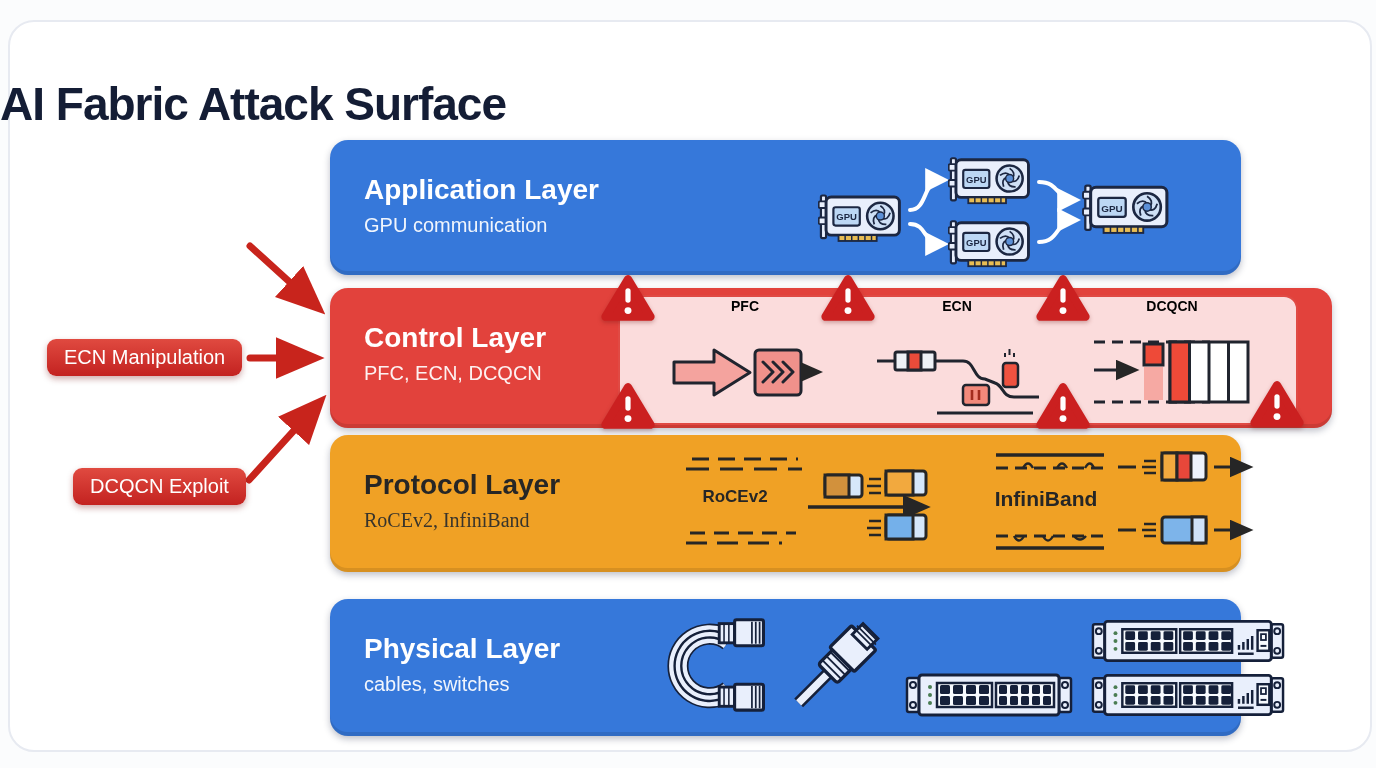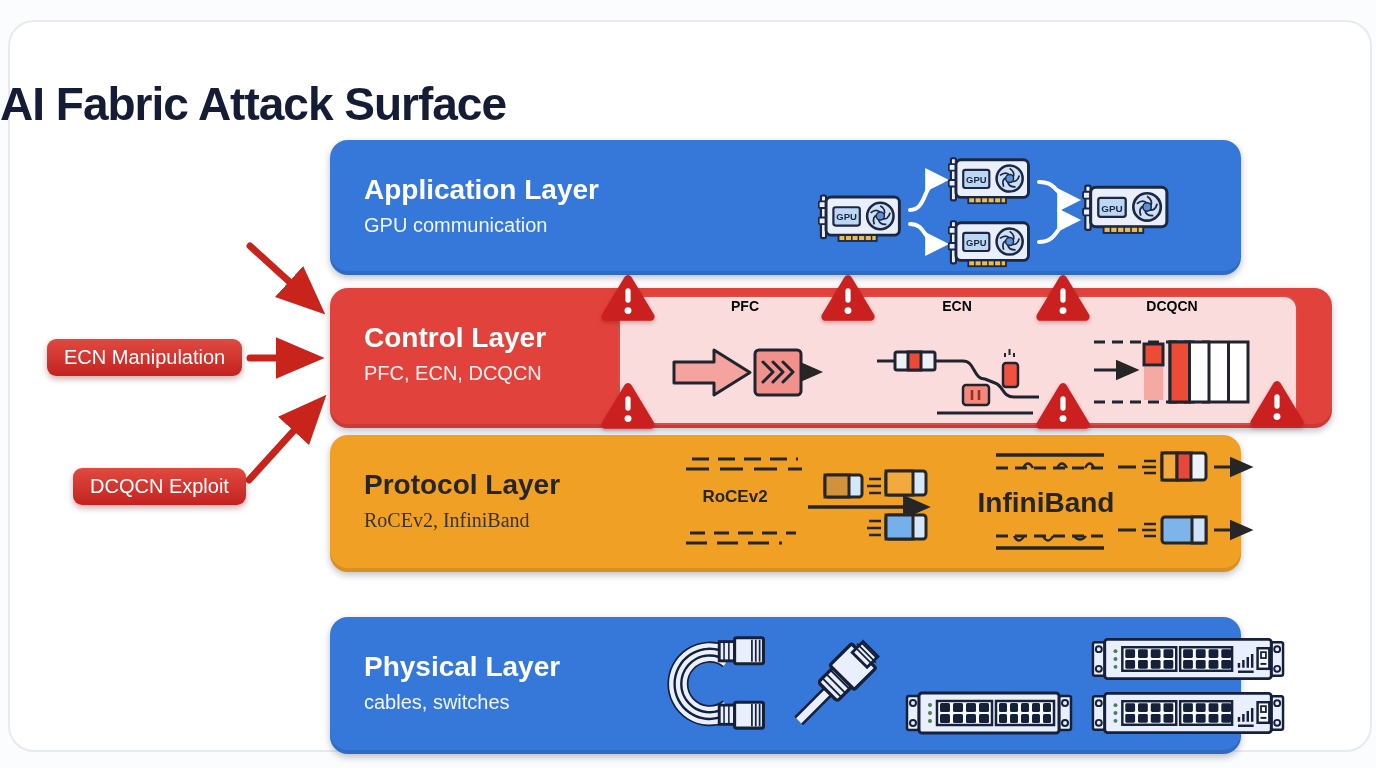--- a/index.html
+++ b/index.html
@@ -6,21 +6,21 @@
   .canvas{position:relative;width:1376px;height:768px;background:#fbfcfd;overflow:hidden;}
   .card{position:absolute;left:8px;top:20px;width:1360px;height:728px;background:#ffffff;
         border:2px solid #e7eaf1;border-radius:26px;}
   .title{position:absolute;left:0;top:46px;width:1376px;text-align:left;
          font-size:46px;font-weight:700;letter-spacing:-1px;color:var(--title,#141d35);}
   .layer{position:absolute;left:330px;width:911px;border-radius:18px;
          box-shadow:0 3px 7px rgba(20,30,60,.28), inset 0 -4px 0 rgba(0,0,0,.10);}
   .layer-app{top:140px;height:135px;background:var(--blue,#3678da);}
   .layer-control{top:288px;height:140px;background:var(--red,#e2423c);width:1002px;}
   .layer-protocol{top:435px;height:137px;background:var(--orange,#f0a125);}
-  .layer-physical{top:617px;height:137px;background:var(--blue,#3678da);}
+  .layer-physical{top:599px;height:137px;background:var(--blue,#3678da);}
   .ltitle{position:absolute;left:34px;top:34px;font-size:28px;font-weight:800;color:#fff;white-space:nowrap;}
   .lsub{position:absolute;left:34px;top:74px;font-size:20px;color:rgba(255,255,255,.93);white-space:nowrap;}
   .layer-protocol .ltitle{color:#262626;}
   .layer-protocol .lsub{color:#38342c;font-family:Liberation Serif, serif;}
   .pink-panel{position:absolute;left:288px;top:7px;width:676px;height:126px;background:var(--pink,#fbdcdc);
               border:2.5px solid #e04a44;border-radius:14px;}
   .mech-label{position:absolute;top:10px;font-size:14px;font-weight:800;color:#000000;transform:translateX(-50%);}
   .mech-icon{position:absolute;}
   .attack-label{position:absolute;background:linear-gradient(180deg,#e04a40,#c32220);color:#fff;
                 font-size:20px;padding:7px 17px;border-radius:9px;box-shadow:0 3px 6px rgba(120,20,20,.35);
@@ -248,21 +248,21 @@
       <rect x="78" y="6" width="78" height="60" fill="#ffffff" stroke="#20242e" stroke-width="3"></rect>
       <rect x="78" y="6" width="19.5" height="60" fill="#ee4a38" stroke="#20242e" stroke-width="3"></rect>
       <path d="M117 6 V66 M136.5 6 V66" stroke="#20242e" stroke-width="3"></path>
     </svg>
   </div>
 
   <div class="layer layer-protocol">
     <div class="ltitle">Protocol Layer</div>
     <div class="lsub">RoCEv2, InfiniBand</div>
     <div class="mech-label" style="left:405px;top:52px;font-size:17px;color:#262626">RoCEv2</div>
-    <div class="mech-label" style="left:716px;top:52px;font-size:28px;color:#262626">InfiniBand</div>
+    <div class="mech-label" style="left:716px;top:52px;font-size:21px;color:#262626">InfiniBand</div>
     <svg class="decor" style="left:0;top:0" width="998" height="137" viewBox="0 0 998 137">
       <g stroke="#262626" stroke-width="3.2" fill="none">
         <path d="M362 24 H468" stroke-dasharray="17 9"></path>
         <path d="M356 34 H472" stroke-dasharray="23 11"></path>
         <path d="M360 98 H466" stroke-dasharray="15 9"></path>
         <path d="M356 108 H452" stroke-dasharray="21 10"></path>
       </g>
       <g>
         <path d="M478 72 H592" stroke="#262626" stroke-width="3.5" marker-end="url(#md)"></path>
         <rect x="495" y="40" width="37" height="22" rx="3" fill="#d6e7fa" stroke="#262626" stroke-width="3"></rect>

